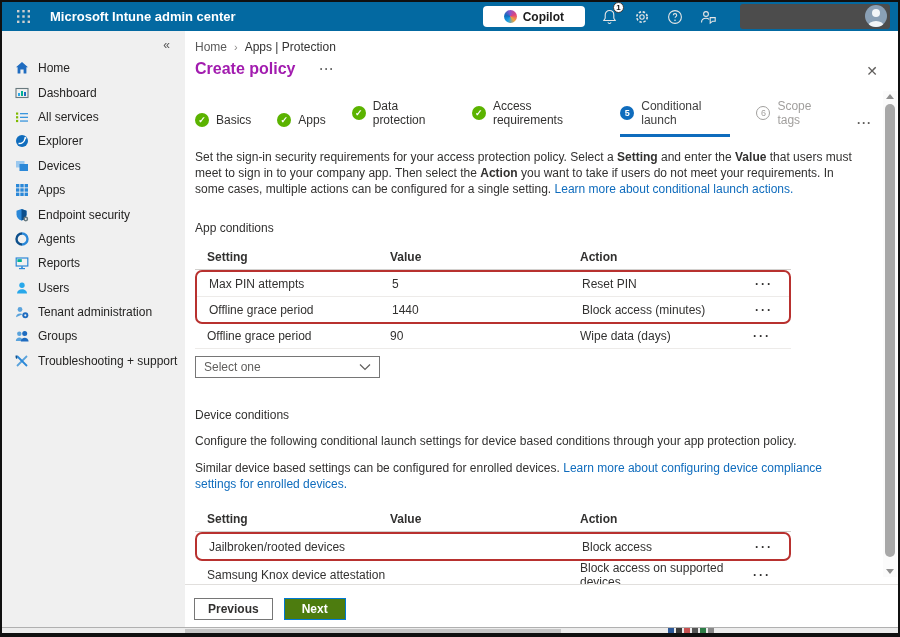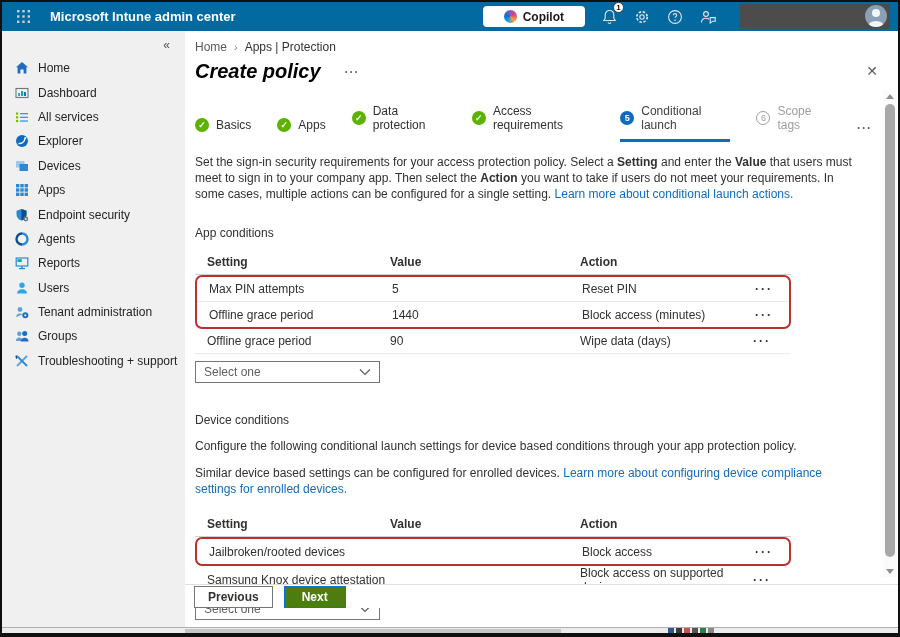--- a/index.html
+++ b/index.html
@@ -34,21 +34,21 @@
   .nav-item { display:flex; align-items:center; gap:9px; height:24.4px; padding-left:13px; cursor:pointer; color:#252423; }
   .nav-icon { width:14px; height:14px; flex:none; display:flex; }
 
   
   .main { position:absolute; top:29px; left:183px; right:0; bottom:6px; background:#fff; padding-left:10px; }
   .breadcrumb { margin-top:9px; display:flex; align-items:center; gap:7px; color:#5a5a5a; }
   .crumb { cursor:pointer; }
   .crumb-current { color:#333;text-align:center; }
   .crumb-sep { color:#8a8886; font-size:11px; }
   .title-row { display:flex; align-items:center; gap:24px; margin-top:6px; }
-  .page-title { font-size:20px; font-weight:700; color:#000000;font-style:italic; }
+  .page-title { font-size:16px; font-weight:700; color:#a21caf; }
   .title-more { color:#6a6a6a; font-weight:700; letter-spacing:1px; cursor:pointer; }
   .close-btn { position:absolute; top:32px; right:20px; color:#605e5c; font-size:14px; cursor:pointer; }
 
   
   .tabs { display:flex; align-items:flex-end; gap:26px; margin-top:21px; padding-right:26px; }
   .tab { display:flex; align-items:center; gap:7px; padding-bottom:7px; border-bottom:3px solid transparent; cursor:pointer; }
   .tab.active { border-bottom-color:#0f6cbd; }
   .st-circle { width:14px; height:14px; border-radius:50%; display:flex; align-items:center; justify-content:center;
                font-size:9px; font-weight:700; flex:none; }
   .st-complete { background:#5bb300; color:#fff; }
@@ -73,21 +73,21 @@
   .hl-box { border:2px solid #b8312f; border-radius:7px; }
   .hl-box .drow:last-child { border-bottom:none; }
   .more-btn { color:#323130; font-weight:700; letter-spacing:2px; cursor:pointer; justify-self:start; }
   .select-box { width:185px; height:22px; border:1px solid #767676; background:#fff; display:flex;
                 align-items:center; justify-content:space-between; padding:0 8px; color:#5f5e5c;
                 margin-top:7px; cursor:pointer; }
   .dev-para { margin-top:11px; width:662px; line-height:16px; }
 
   
   .footer { position:absolute; left:0; right:0; top:553px; background:#fff; border-top:1px solid #e1dfdd;
-            padding:1px 0 0 9px; display:flex; gap:11px; }
+            padding:13px 0 0 9px; display:flex; gap:11px; }
   .btn { height:22px; display:flex; align-items:center; justify-content:center; font-size:12px; cursor:pointer; }
   .btn-outline { border:1px solid #767676; background:#fff; color:#323130; padding:0 13px; font-weight:600; }
   .btn-primary { background:#4d7c0f; border:1px solid #0078d4; color:#fff; padding:0 17px; font-weight:600; }
 
   
   .vscroll { position:absolute; right:1px; top:60px; width:14px; height:486px; background:#fbfbfb; }
   .vthumb { position:absolute; left:2px; top:13px; width:10px; height:453px; background:#a8a8a8; border-radius:5px; cursor:pointer; }
   .tri-up { position:absolute; top:3px; left:3px; width:0; height:0;
             border-left:4px solid transparent; border-right:4px solid transparent; border-bottom:5px solid #8f8f8f; }
   .tri-down { position:absolute; bottom:3px; left:3px; width:0; height:0;

